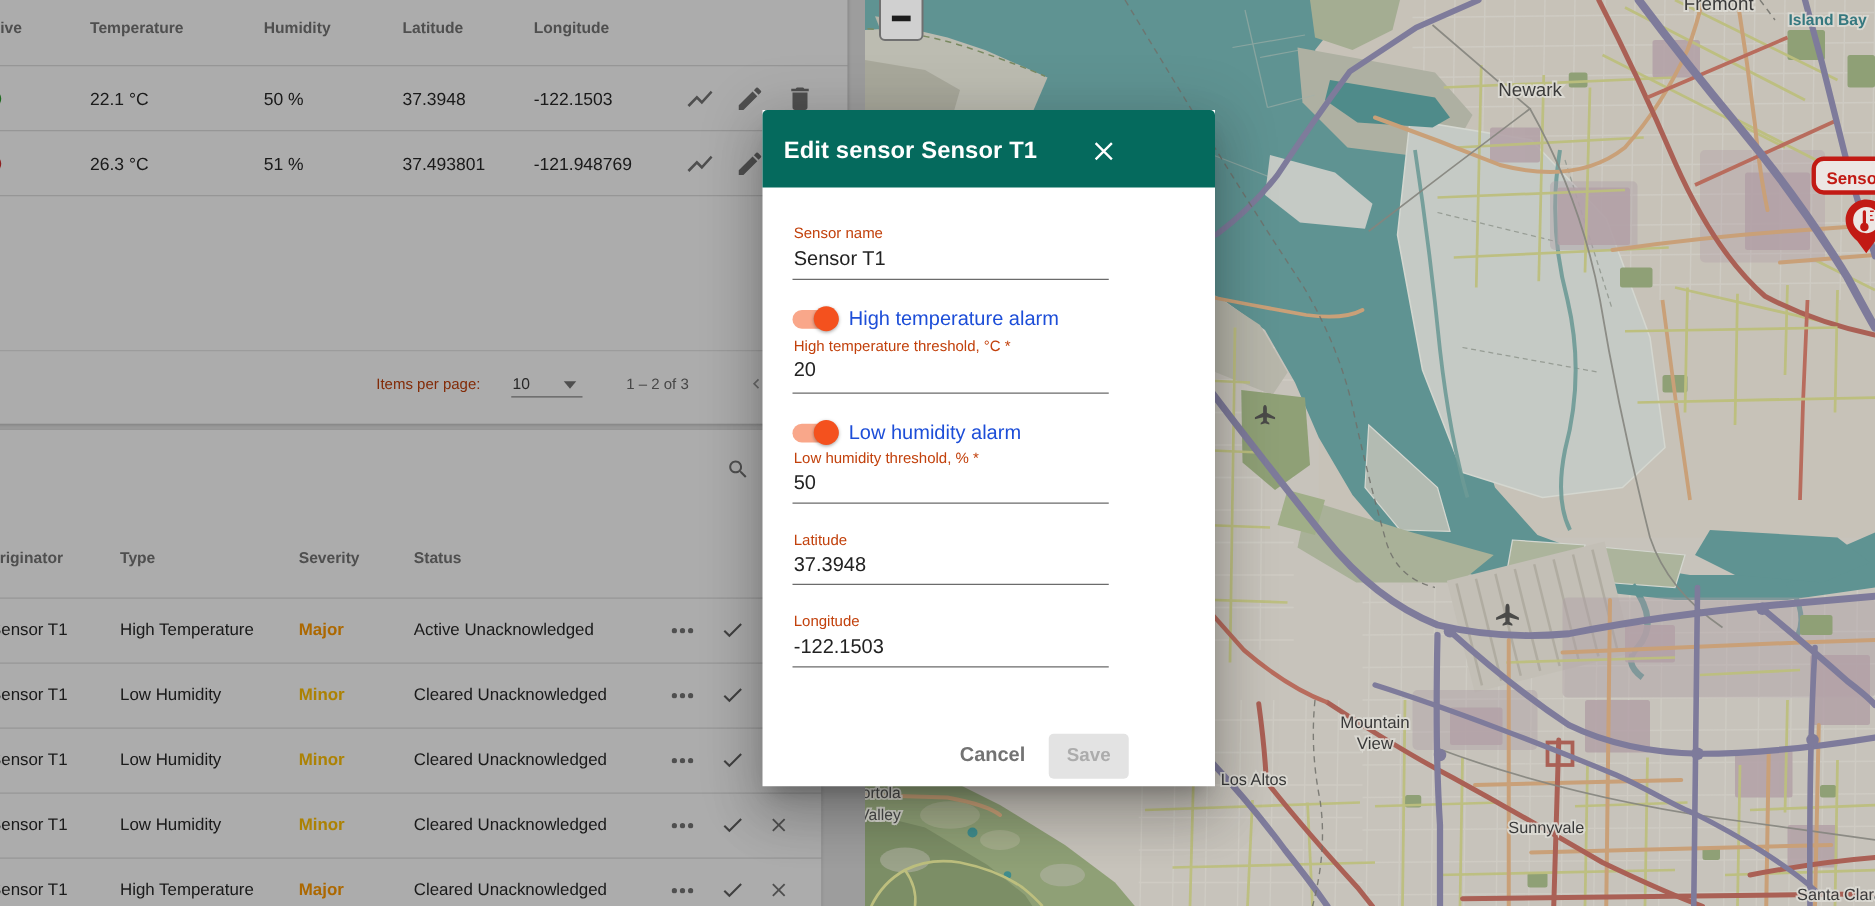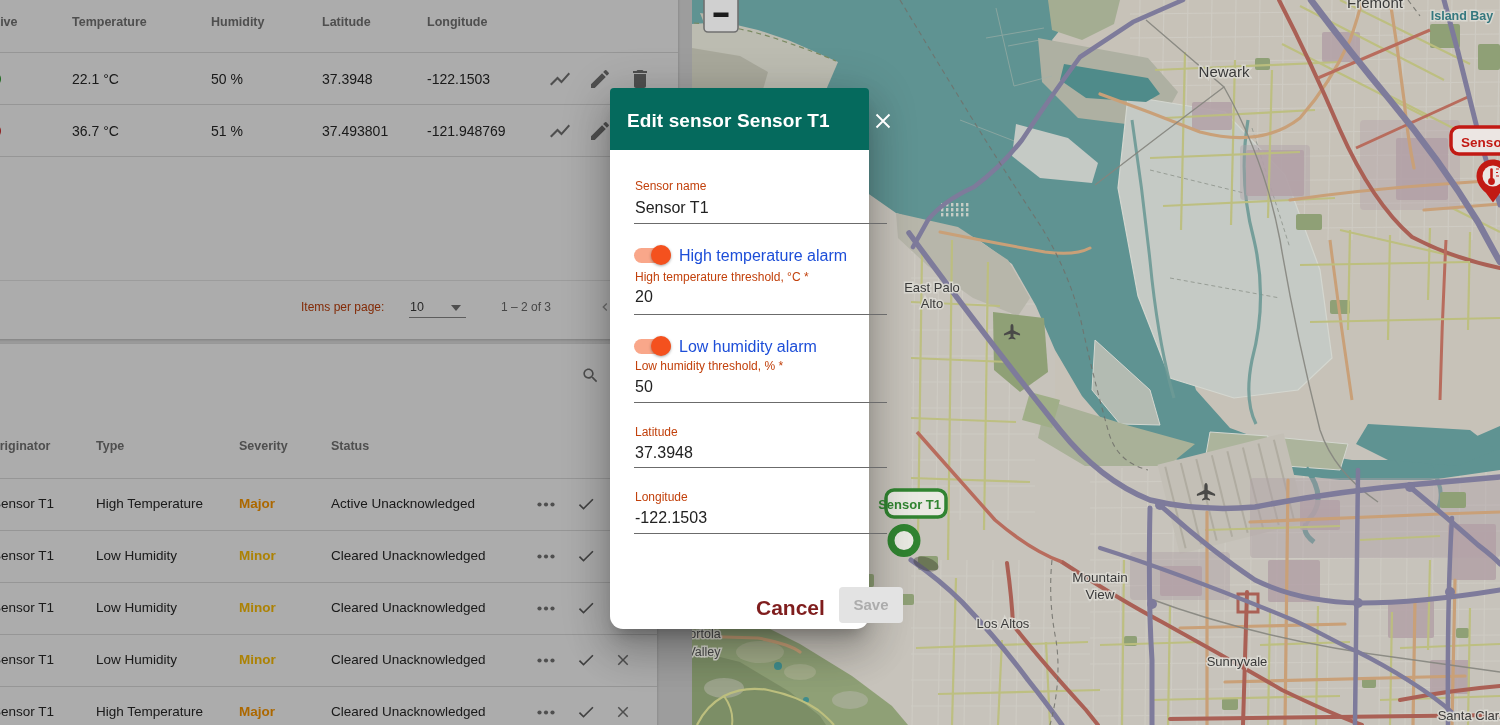--- a/index.html
+++ b/index.html
@@ -8,31 +8,31 @@
 #w1{left:-24px;top:-12px;width:702px;height:351px}
 #w2{left:-24px;top:344px;width:681px;height:400px}
 .hdr{position:absolute;font-size:12.5px;font-weight:bold;color:#757575;white-space:nowrap}
 .cell{position:absolute;font-size:14px;color:#282828;white-space:nowrap}
 .sep{position:absolute;left:0;right:0;height:0;border-top:1px solid rgba(0,0,0,.13)}
 .ic{position:absolute;width:24px;height:24px}
 .sev{font-weight:bold;font-size:13.5px;position:absolute;white-space:nowrap}
 .cell13{position:absolute;font-size:13.5px;color:#282828;white-space:nowrap}
 #backdrop{position:absolute;left:0;top:0;width:692px;height:725px;background:rgba(0,0,0,0.327)}
 #mapbox{position:absolute;left:692px;top:0;width:808px;height:725px}
-#dlg{position:absolute;left:610px;top:88px;width:259px;height:541px;background:#fff;border-radius:13px;
+#dlg{position:absolute;left:610px;top:88px;width:362px;height:541px;background:#fff;border-radius:0;
  box-shadow:0 11px 15px -7px rgba(0,0,0,.25),0 24px 38px 3px rgba(0,0,0,.16),0 9px 46px 8px rgba(0,0,0,.14)}
 #dlghead{position:absolute;left:0;top:0;right:0;height:62px;background:#056a5d;border-radius:4px 4px 0 0}
 #dlgtitle{position:absolute;left:17px;top:22px;font-size:19px;font-weight:bold;color:#fff;letter-spacing:.1px}
 .dlbl{position:absolute;left:25px;font-size:12px;color:#c2410c;white-space:nowrap}
 .dval{position:absolute;left:25px;font-size:16px;color:#222;white-space:nowrap}
 .dline{position:absolute;left:24px;width:253px;border-top:1px solid #6b6b6b}
 .tgl{position:absolute;left:24px;width:37px;height:15px;border-radius:8px;background:#f9a78a}
 .tgl:after{content:"";position:absolute;right:0px;top:-3px;width:20px;height:20px;border-radius:50%;background:#f4511e;box-shadow:0 1px 3px rgba(0,0,0,.35)}
 .tlbl{position:absolute;left:69px;font-size:16px;color:#1d4ed8;white-space:nowrap}
-#cancel{position:absolute;left:146px;top:508px;font-size:21px;font-weight:bold;color:#7f1d1d;width:76px;}
+#cancel{position:absolute;left:146px;top:508px;font-size:16px;font-weight:bold;color:#737373;width:76px;text-align:center}
 #savebtn{position:absolute;left:229px;top:499px;width:64px;height:36px;background:#e3e3e3;border-radius:4px;color:#acacac;font-size:15px;font-weight:bold;text-align:center;line-height:36px}
 </style></head>
 <body>
 <div id="page">
 <div id="leftbase">
  <div class="card" id="w1"></div>
  <div class="card" id="w2"></div>
 
  <div class="hdr" style="left:-20px;top:15px">Active</div>
  <div class="hdr" style="left:72px;top:15px">Temperature</div>
@@ -49,21 +49,21 @@
         <path fill="#757575" d="M3.5 18.5l6-6.01 4 4L22 6.92l-1.41-1.41-7.09 7.97-4-4L2 16.99z"></path>
       </svg>
  <svg class="ic" style="left:588px;top:67px" viewBox="0 0 24 24">
         <path fill="#757575" d="M3 17.25V21h3.75L17.81 9.94l-3.75-3.75L3 17.25zM20.71 7.04c.39-.39.39-1.02 0-1.41l-2.34-2.34a.9959.9959 0 0 0-1.41 0l-1.83 1.83 3.75 3.75 1.83-1.83z"></path>
       </svg>
  <svg class="ic" style="left:628px;top:67px" viewBox="0 0 24 24">
         <path fill="#757575" d="M6 19c0 1.1.9 2 2 2h8c1.1 0 2-.9 2-2V7H6v12zM19 4h-3.5l-1-1h-5l-1 1H5v2h14V4z"></path>
       </svg>
  <div class="sep" style="top:104px;width:678px"></div>
  <div style="position:absolute;left:-13px;top:124px;width:14px;height:14px;border-radius:50%;background:#d32f2f"></div>
- <div class="cell" style="left:72px;top:123px">36.7 °C</div>
+ <div class="cell" style="left:72px;top:123px">26.3 °C</div>
  <div class="cell" style="left:211px;top:123px">51 %</div>
  <div class="cell" style="left:322px;top:123px">37.493801</div>
  <div class="cell" style="left:427px;top:123px">-121.948769</div>
  <svg class="ic" style="left:548px;top:119px" viewBox="0 0 24 24">
         <path fill="#757575" d="M3.5 18.5l6-6.01 4 4L22 6.92l-1.41-1.41-7.09 7.97-4-4L2 16.99z"></path>
       </svg>
  <svg class="ic" style="left:588px;top:119px" viewBox="0 0 24 24">
         <path fill="#757575" d="M3 17.25V21h3.75L17.81 9.94l-3.75-3.75L3 17.25zM20.71 7.04c.39-.39.39-1.02 0-1.41l-2.34-2.34a.9959.9959 0 0 0-1.41 0l-1.83 1.83 3.75 3.75 1.83-1.83z"></path>
       </svg>
  <svg class="ic" style="left:628px;top:119px" viewBox="0 0 24 24">

